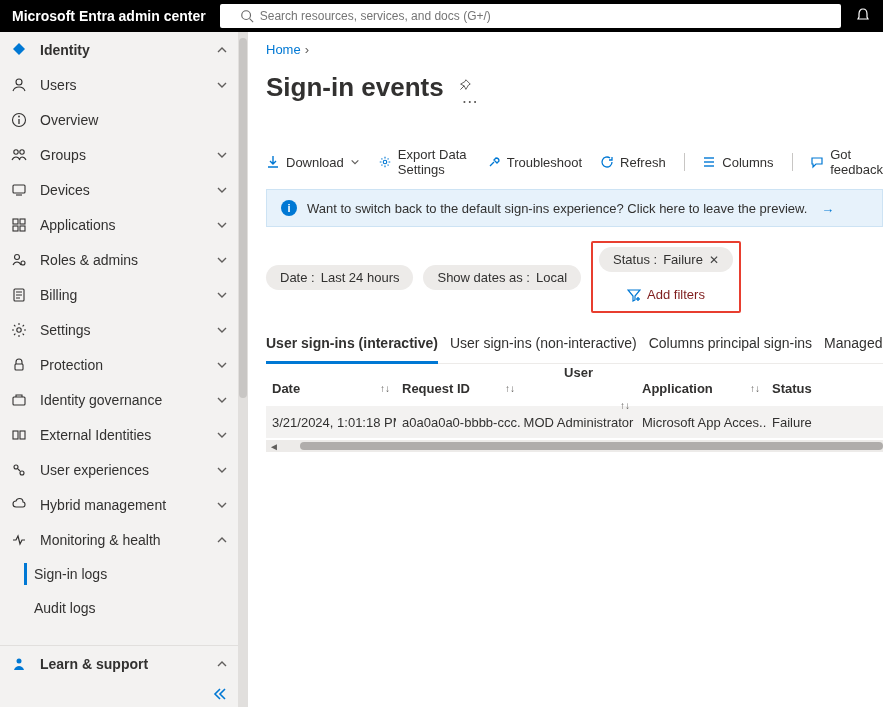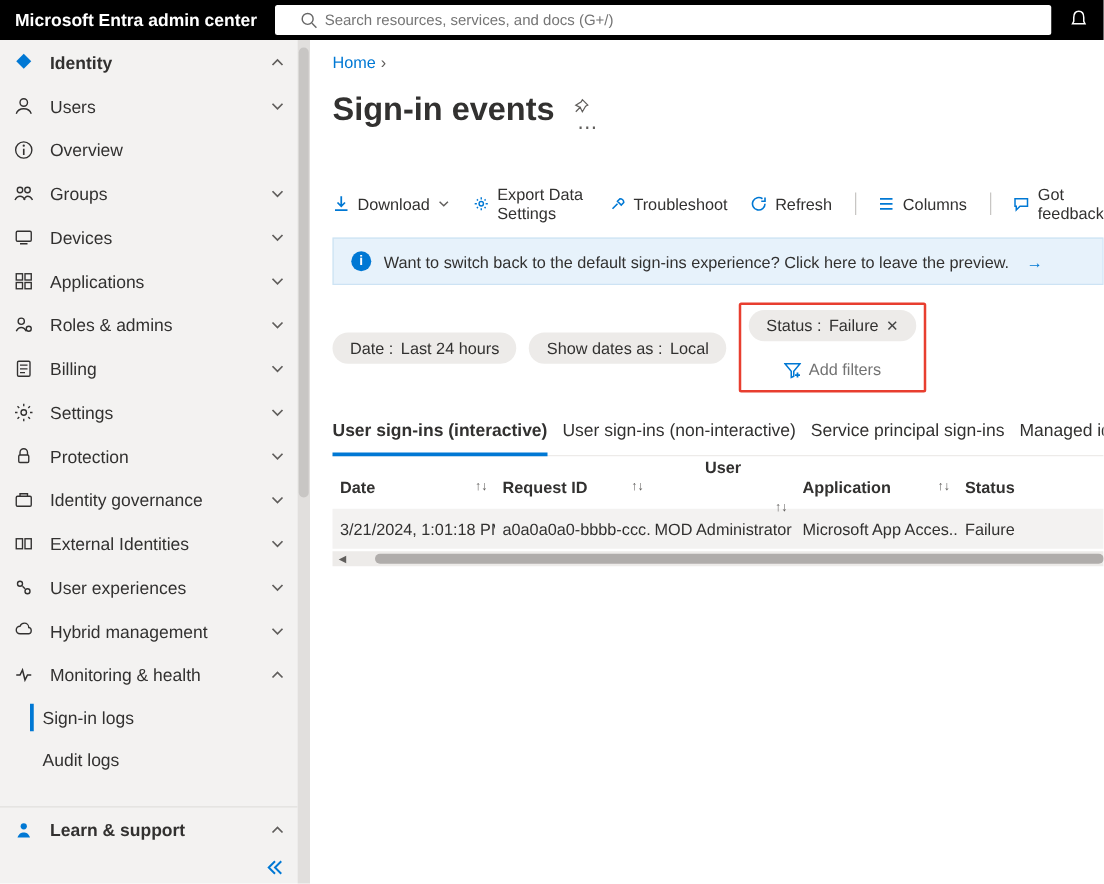--- a/index.html
+++ b/index.html
@@ -35,21 +35,21 @@
   .tool { display: flex; align-items: center; gap: 6px; color: #323130; cursor: pointer; }
   .tool .ic { color: #0078d4; }
   .divider { width: 1px; height: 18px; background: #c8c6c4; }
   .banner { margin-top: 12px; margin-right: 0; background: #e7f2fb; border: 1px solid #cde3f4; padding: 10px 14px; display: flex; align-items: center; gap: 10px; }
   .banner .info-ic { width: 16px; height: 16px; border-radius: 50%; background: #0078d4; color: #fff; font-size: 11px; display: flex; align-items: center; justify-content: center; font-weight: bold; }
   .banner .arrow { color: #0078d4; margin-left: 4px; }
   .filters-row { display: flex; gap: 10px; margin-top: 14px; align-items: center; }
   .pill { background: #edebe9; border-radius: 14px; padding: 5px 14px; font-size: 13px; display: flex; align-items: center; gap: 6px; cursor: pointer; }
   .pill .strong { font-weight: 400; }
   .pill .x { color: #444; font-size: 12px; }
-  .pill.add { color: #737373; background: transparent; }
+  .pill.add { color: #7f1d1d; background: transparent; }
   .highlight-box { border: 2px solid #e83e2f; padding: 4px 6px; border-radius: 2px; display: flex; gap: 10px; align-items: center; flex-direction: column; }
   .tabs { display: flex; gap: 12px; margin-top: 14px; border-bottom: 1px solid #edebe9; }
   .tab { padding: 8px 0 10px; font-size: 14px; cursor: pointer; white-space: nowrap; }
   .tab.active { font-weight: 600; border-bottom: 3px solid #0078d4; margin-bottom: -1px; }
   .table { margin-top: 6px; }
   .thead, .trow { display: flex; align-items: center; }
   .thead { height: 36px; color: #323130; font-weight: 600; font-size: 13px; }
   .th, .td { padding: 0 6px; display: flex; align-items: center; gap: 20px; }
   .sort-ic { color: #605e5c; font-size: 10px; margin-left: auto; }
   .col-date { width: 130px; }
@@ -442,21 +442,21 @@
               </svg>
             </span>
           <span>Add filters</span>
         </div>
       </div>
     </div>
 
     <div class="tabs">
       <div class="tab active">User sign-ins (interactive)</div>
       <div class="tab">User sign-ins (non-interactive)</div>
-      <div class="tab">Service principal sign-ins</div>
+      <div class="tab">Columns principal sign-ins</div>
       <div class="tab">Managed identity</div>
     </div>
 
     <div class="table">
       <div class="thead">
         <div class="th col-date">
             <span>Date</span>
             <span class="sort-ic">↑↓</span>
           </div>
         <div class="th col-req">

